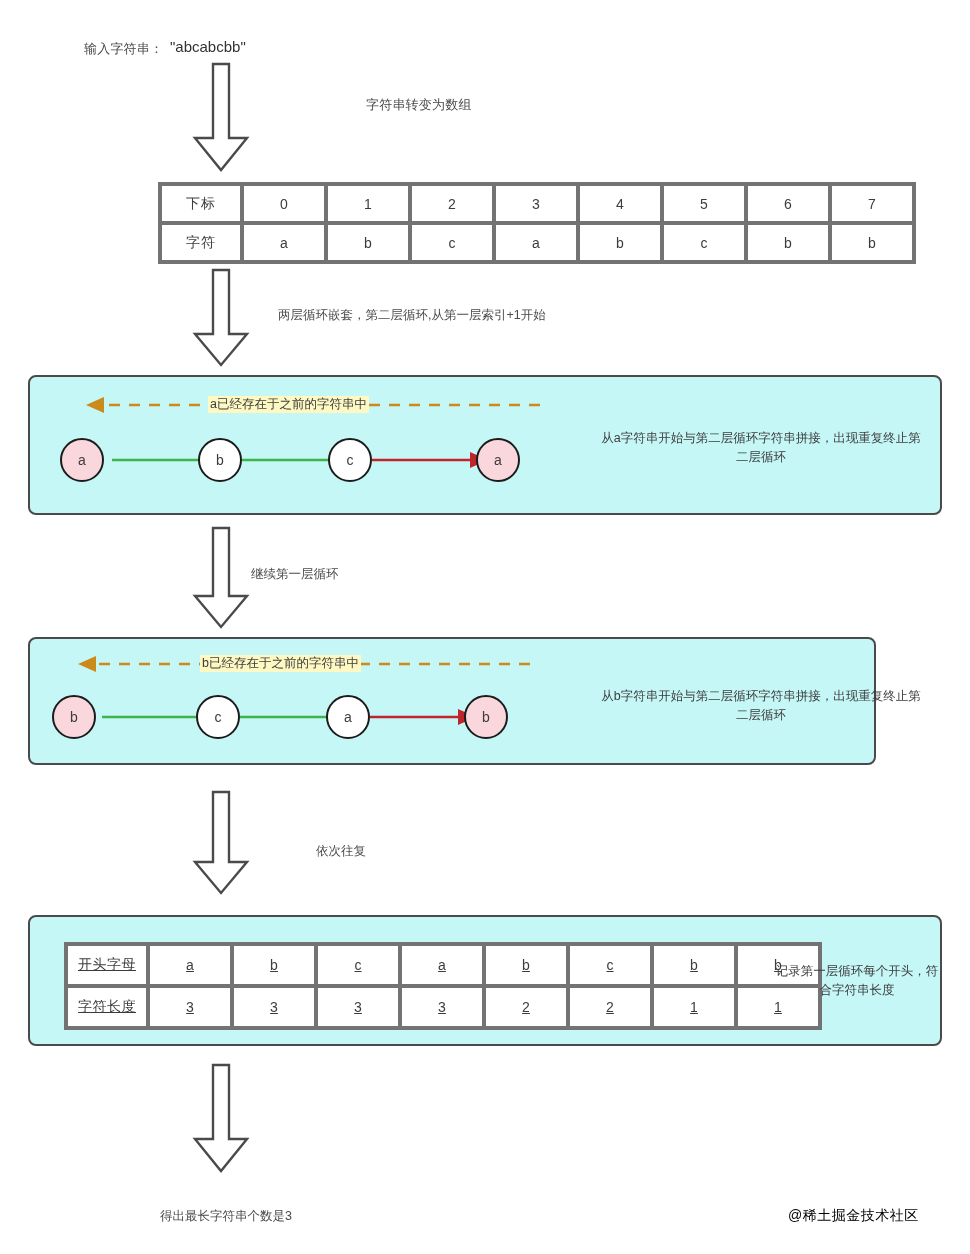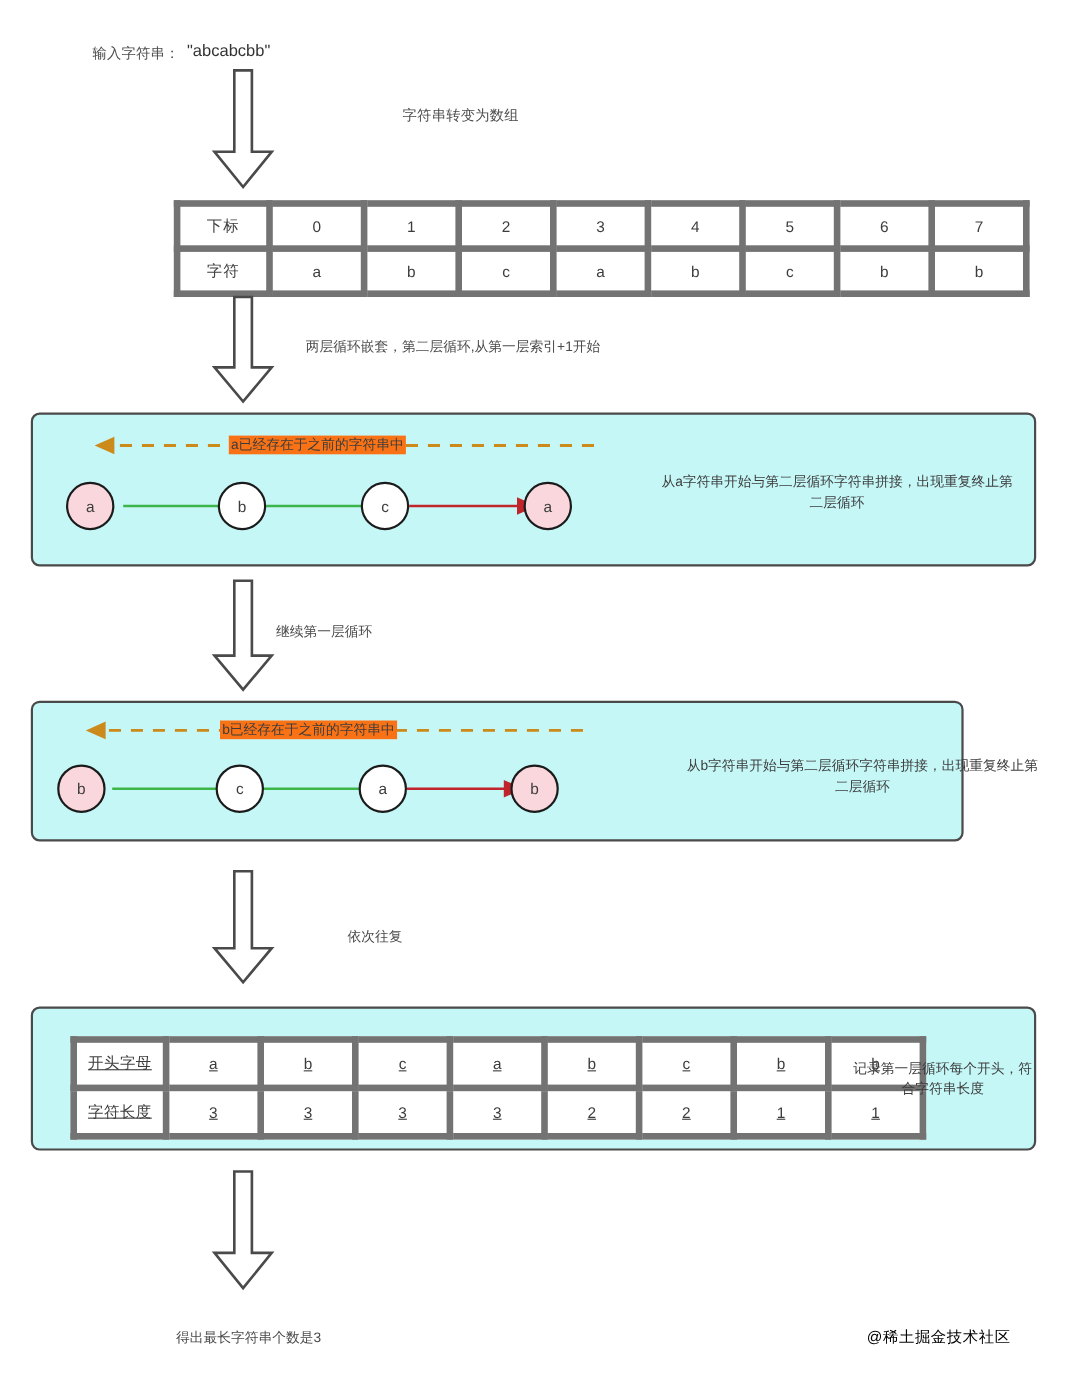--- a/index.html
+++ b/index.html
@@ -38,21 +38,21 @@
   
   .block-arrow { width: 64px; height: 110px; }
   .block-arrow svg { display: block; width: 100%; height: 100%; }
 
   
   table.grid {
     border-collapse: collapse;
     background: #ffffff;
   }
   table.grid td {
-    border: 6px solid #737373;
+    border: 4px solid #737373;
     text-align: center;
     vertical-align: middle;
     font-size: 14px;
     color: #3c3c3c;
     font-family: "Liberation Sans", "DejaVu Sans", sans-serif;
   }
   table.grid td.hdr {
     font-size: 14px;
     color: #3c3c3c;
     letter-spacing: 1px;
@@ -97,21 +97,21 @@
     background: #ffffff;
   }
   .node.dup { background: #fad7dc; }
 
   .graph-svg { position: absolute; left: 0; top: 0; }
 
   .dash-label {
     position: absolute;
     font-size: 12.5px;
     color: #3c3c3c;
-    background: #f97316;
+    background: #fef9c3;
     padding: 0 2px;
     white-space: nowrap;
   }
 
   .watermark {
     position: absolute;
     font-size: 14px;
     color: #000000;
     white-space: nowrap;
     letter-spacing: 0.5px;
@@ -233,21 +233,21 @@
   <div class="node" style="left:166px; top:56px;">
     <span>c</span>
   </div>
   <div class="node" style="left:296px; top:56px;">
     <span>a</span>
   </div>
   <div class="node dup" style="left:434px; top:56px;">
     <span>b</span>
   </div>
 
-  <div class="panel-note" style="left:566px; top:48px; width:330px;margin-left:23px;">从b字符串开始与第二层循环字符串拼接，出现重复终止第二层循环</div>
+  <div class="panel-note" style="left:566px; top:48px; width:330px;">从b字符串开始与第二层循环字符串拼接，出现重复终止第二层循环</div>
 </div>
 
 <div class="abs block-arrow" style="left:190px; top:790px; width:62px; height:106px;">
   <svg viewBox="0 0 62 106" preserveAspectRatio="none">
     <polygon points="23,2 39,2 39,72 57,72 31,103 5,72 23,72" fill="#ffffff" stroke="#4a4a4a" stroke-width="2.4" stroke-linejoin="miter"></polygon>
   </svg>
 </div>
 
 <div class="abs label-sm" style="left:283px; top:843px;margin-left:33px;">依次往复</div>
 

